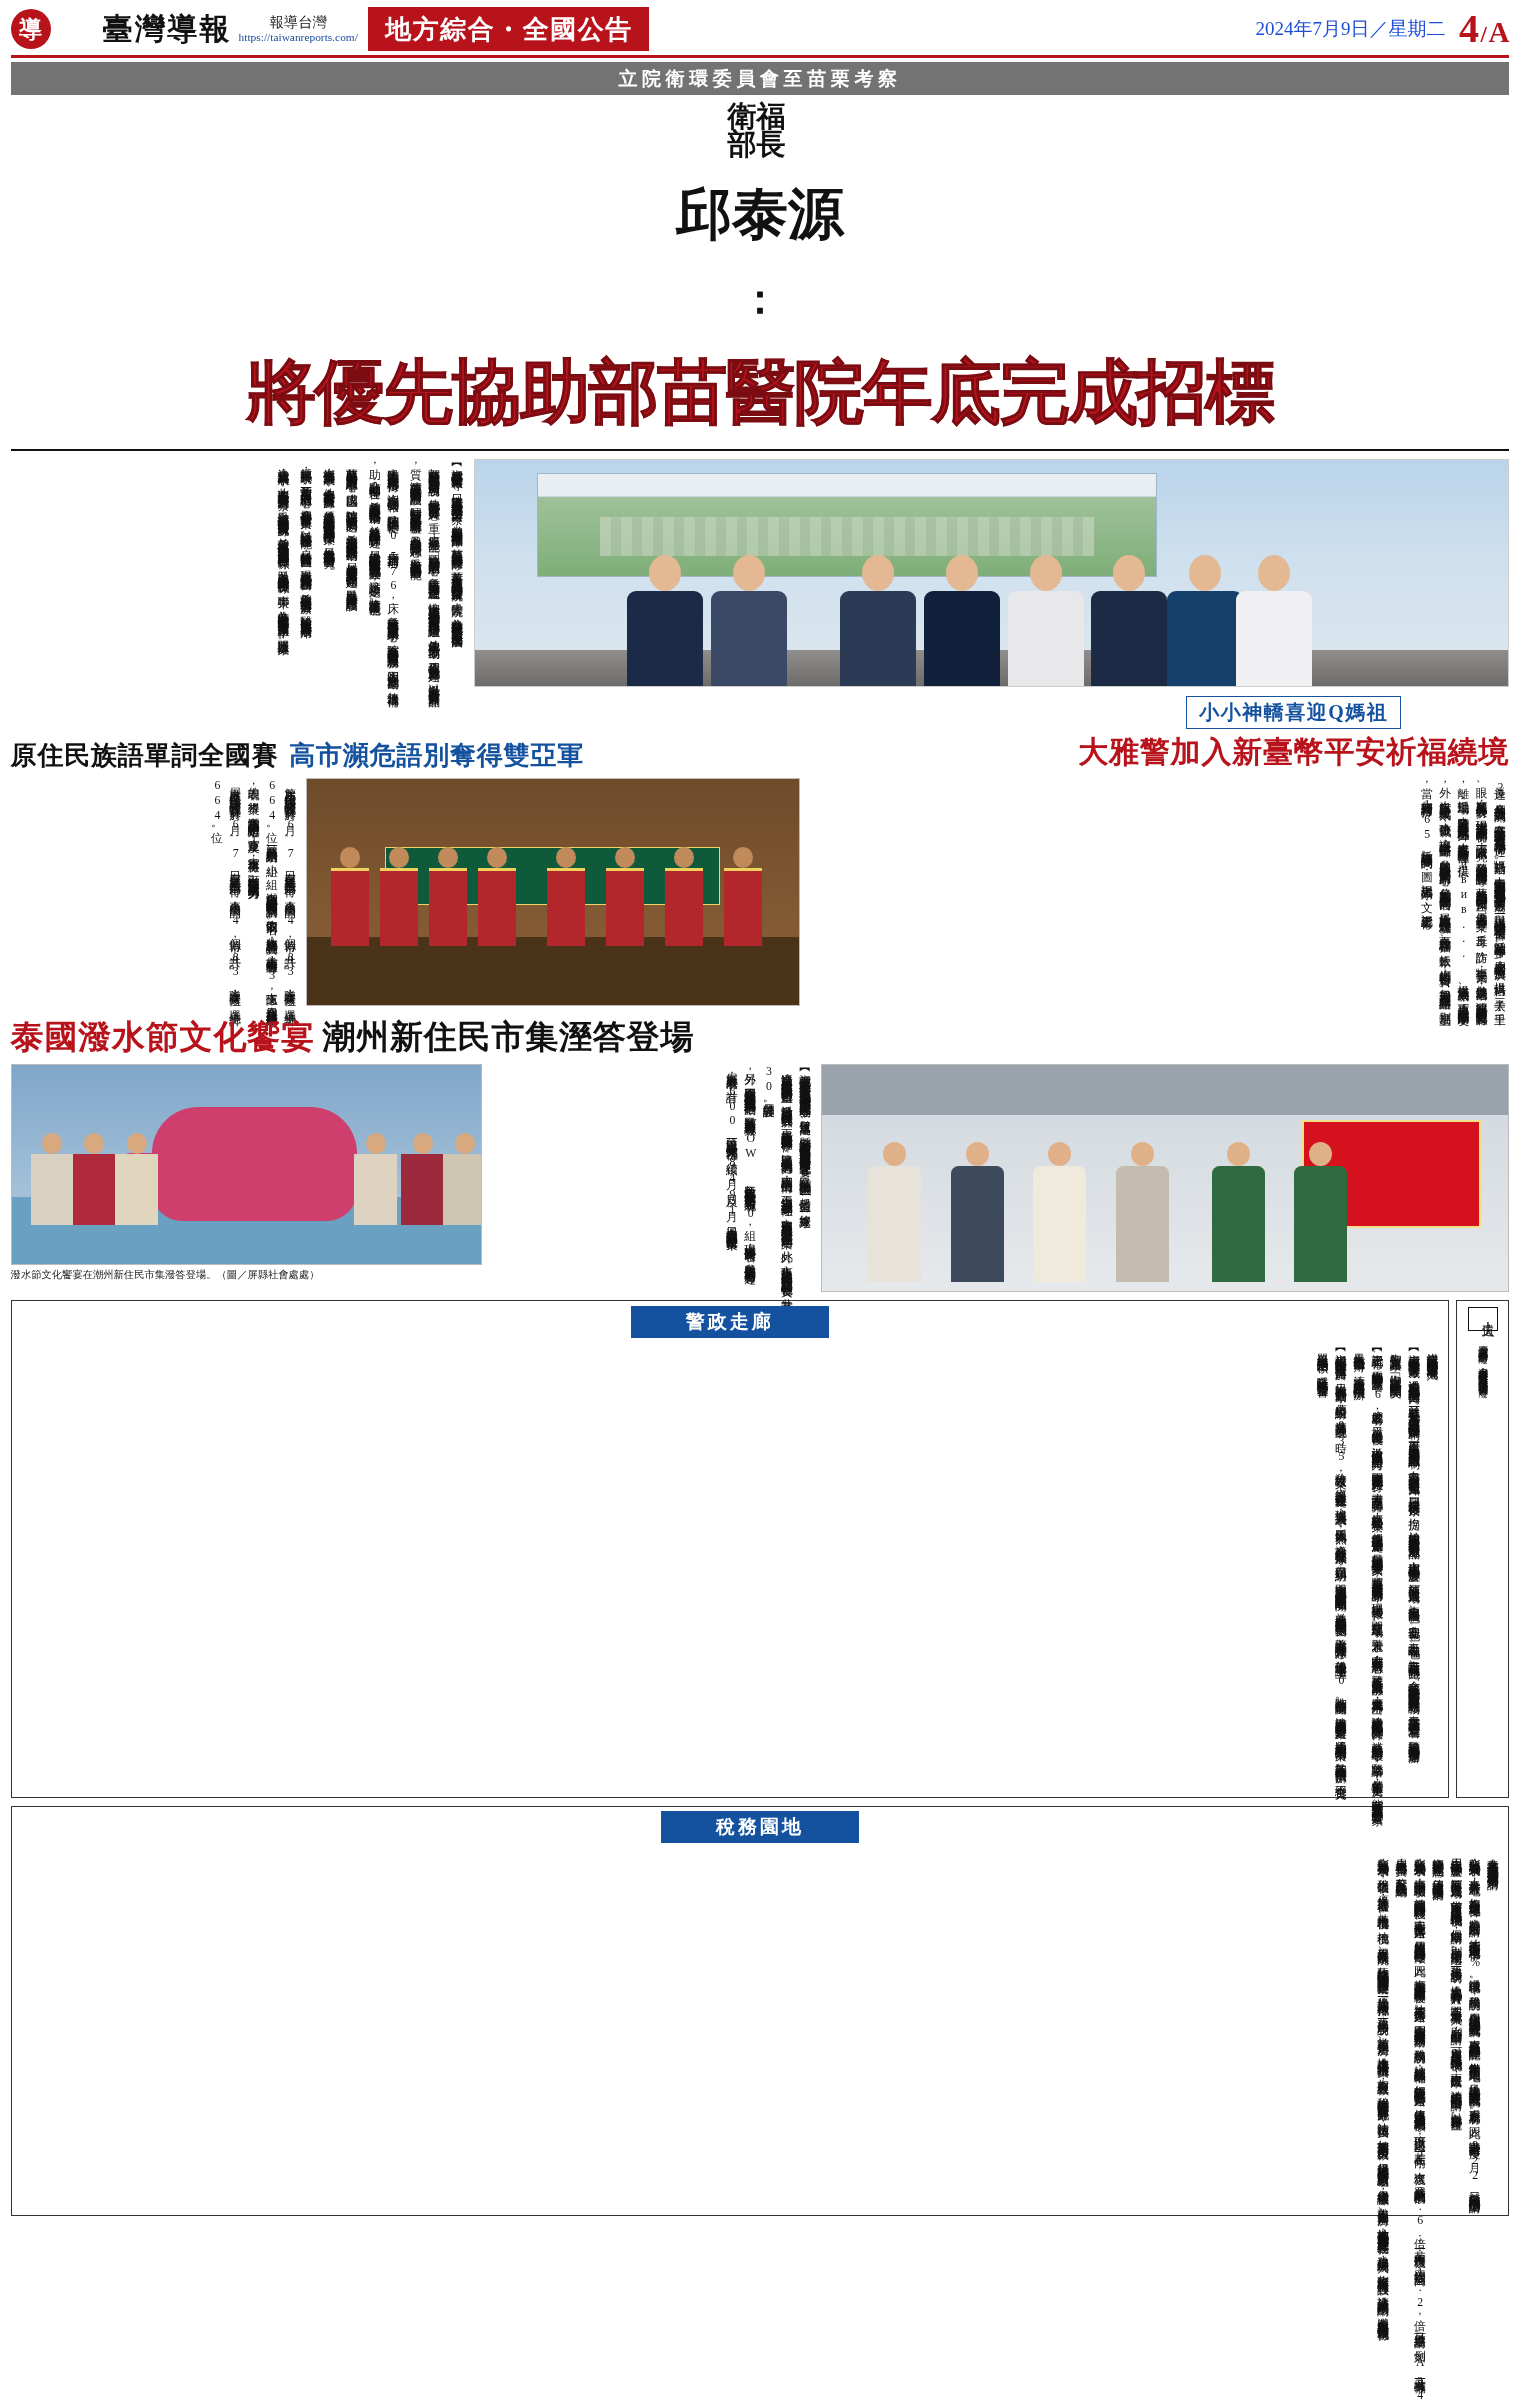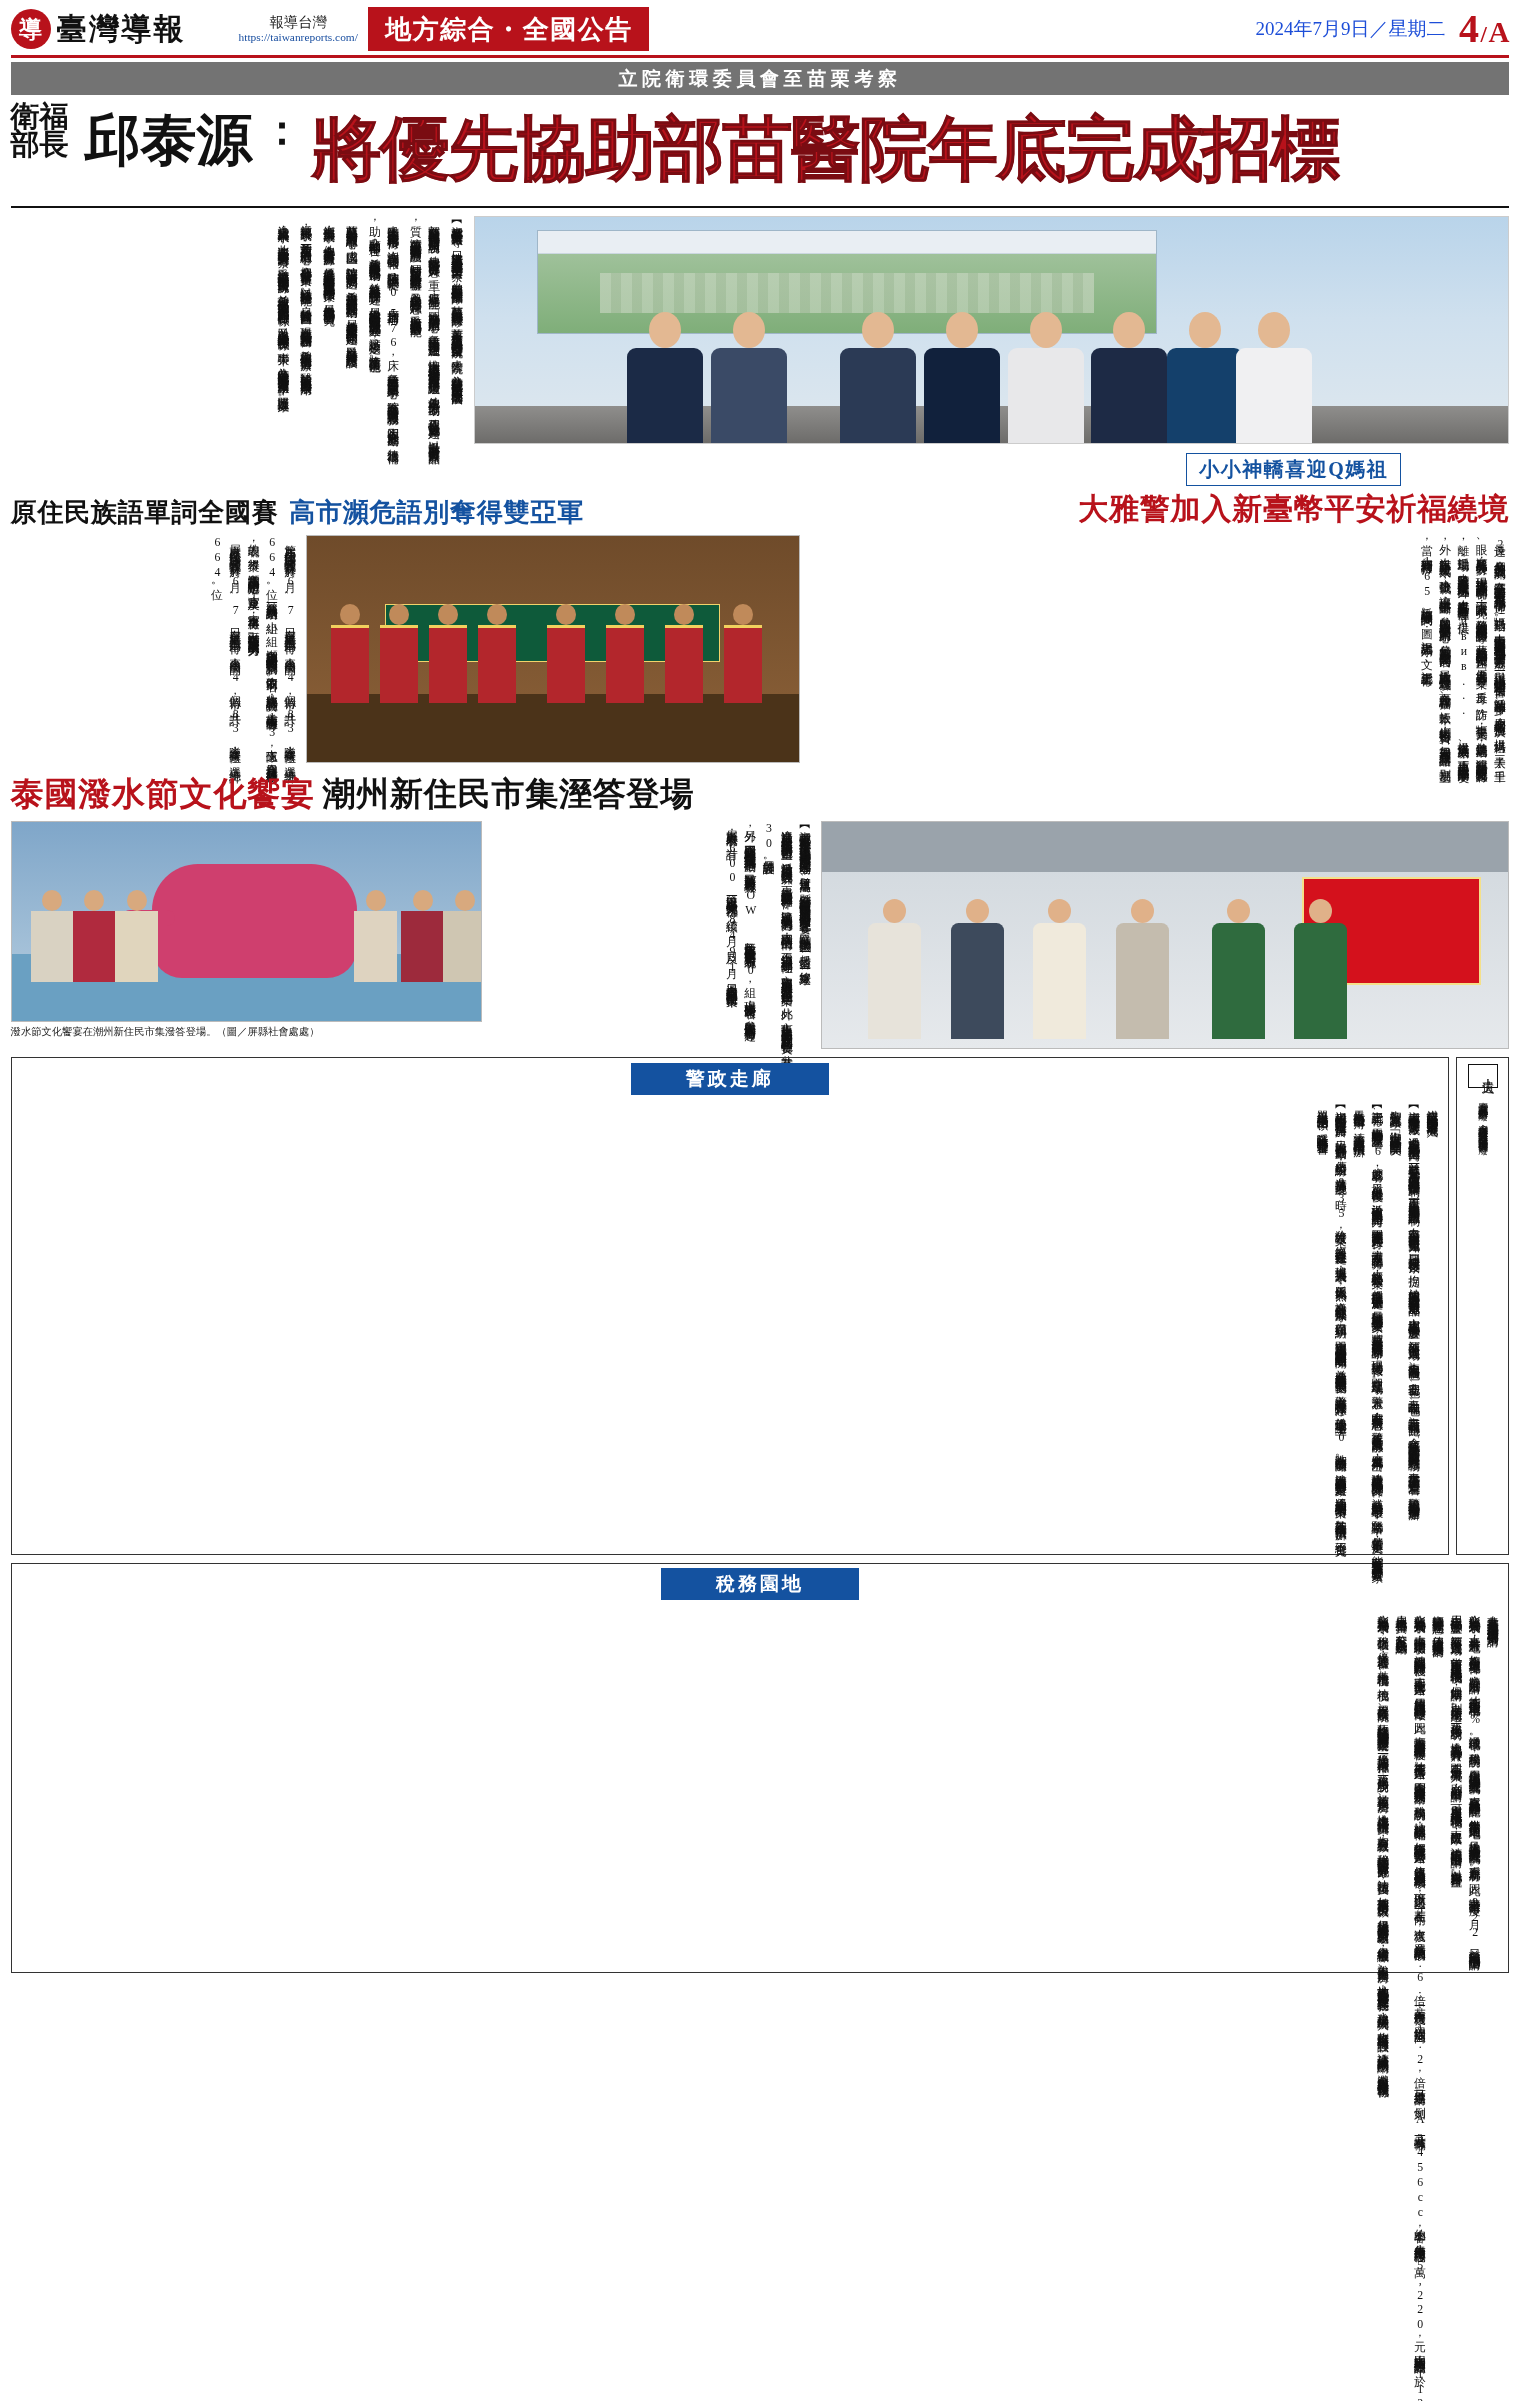--- a/index.html
+++ b/index.html
@@ -24,21 +24,21 @@
     width:228px; display:flex; align-items:center; gap:6px;
   }
   .logo-mark {
     width:40px; height:40px; border-radius:50%;
     background:#b8121b; color:#fff;
     display:flex; align-items:center; justify-content:center;
     font-size:23px; font-weight:bold; font-family:"Liberation Serif", serif;
   }
   .logo-title {
     font-size:30px; font-weight:bold; letter-spacing:2.3px;
-    color:#111; font-family:"Liberation Serif", serif;
+    color:#111; font-family:"Liberation Serif", serif;margin-left:46px;
   }
   .mast-mid { display:flex; align-items:center; gap:10.6px; flex:1; }
   .mast-site { text-align:center; line-height:1.15; }
   .mast-site .cn { font-size:14.4px; color:#222; }
   .mast-site .url { font-size:11.4px; color:#1a4fa0; }
   .mast-section {
     background:#b8121b; color:#fff; font-size:26px; font-weight:bold;
     padding:4.6px 16.7px; letter-spacing:1.5px;
     display:flex; align-items:center;
   }
@@ -53,22 +53,22 @@
 
   
   .kicker {
     background:#737373; color:#fff; text-align:center;
     font-size:19px; font-weight:bold; letter-spacing:4.6px;
     padding:3.8px 0; margin-top:3.8px;
   }
 
   
   .headline-row {
-    display:flex; gap:9px;
-    margin-top:7.6px; padding-bottom:6px;
+    display:flex; align-items:center; gap:19px;
+    margin-top:7.6px; padding-bottom:6px;flex-direction:column;
   }
   .hl-small {
     font-size:29px; font-weight:bold; line-height:0.95;
     letter-spacing:0px; color:#111; width:65px;
   }
   .hl-name {
     font-size:56px; font-weight:bold; letter-spacing:0px; color:#111;
     font-family:"Liberation Serif", serif; white-space:nowrap;
   }
   .hl-colon { font-size:41px; font-weight:bold; }

